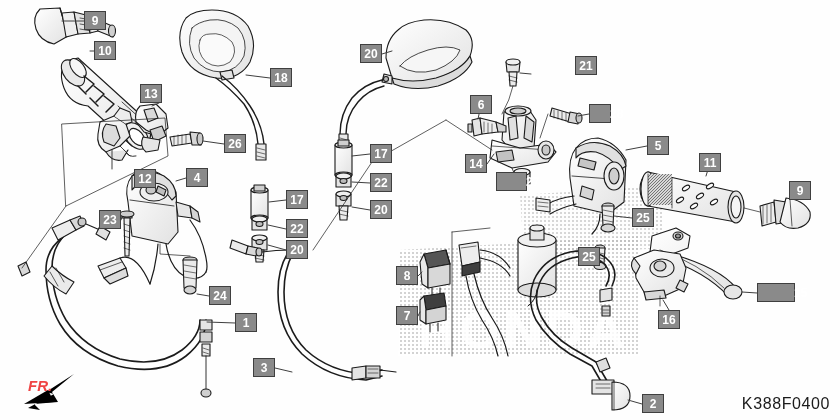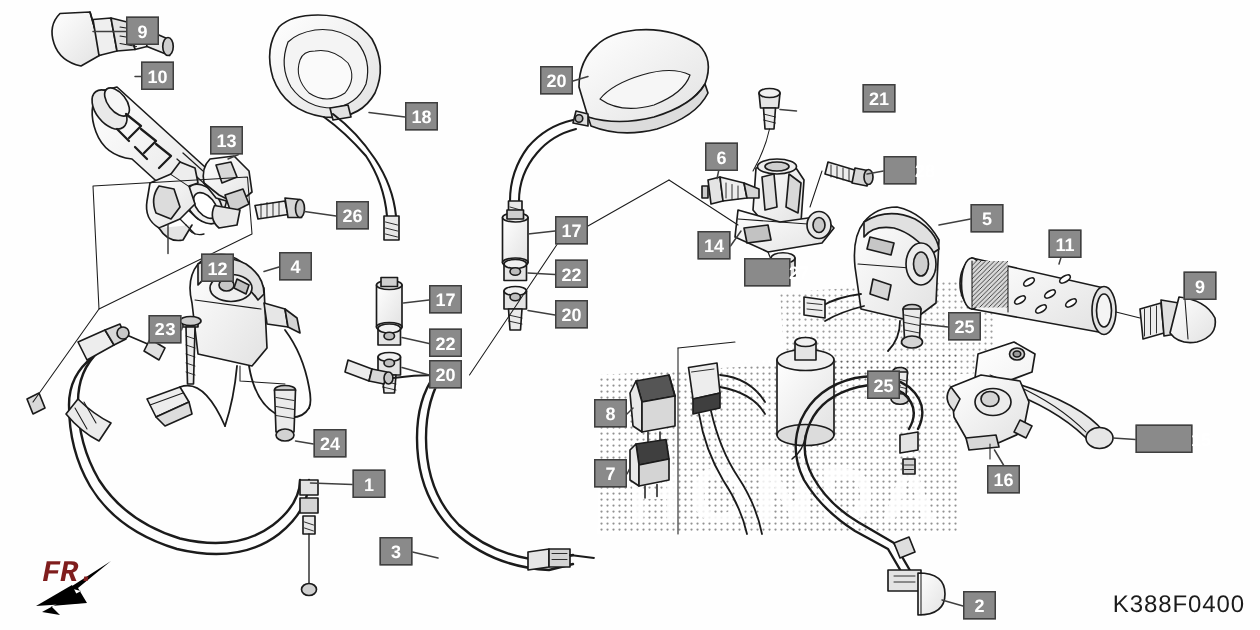--- a/index.html
+++ b/index.html
@@ -45,25 +45,25 @@
     font-family: "Liberation Sans", sans-serif;
     font-size: 16px;
     color: #1b1b1b;
     letter-spacing: 0.6px;
     z-index: 50;
   }
   #frlabel {
     position: absolute;
     left: 28px;
     bottom: 26px;
-    font-family: Liberation Mono, monospace;
-    font-size: 20px;
+    font-family: Liberation Sans, sans-serif;
+    font-size: 15px;
     font-weight: bold;
     font-style: italic;
-    color: #7f1d1d;
+    color: #ef4444;
     z-index: 50;
   }
 </style>
 </head>
 <body>
 
 <div id="sheet">
 
   <svg id="art" viewBox="0 0 840 420" xmlns="http://www.w3.org/2000/svg">
     <defs>
@@ -520,21 +520,21 @@
   <div class="callout" style="left:101px; top:169px;margin-left:33px;">12</div>
   <div class="callout" style="left:186px; top:168px;">4</div>
   <div class="callout" style="left:370px; top:144px;">17</div>
   <div class="callout" style="left:370px; top:173px;">22</div>
   <div class="callout" style="left:370px; top:200px;">20</div>
   <div class="callout" style="left:465px; top:154px;">14</div>
   <div class="callout" style="left:496px; top:172px;padding-left:29px;">27</div>
   <div class="callout" style="left:286px; top:190px;">17</div>
   <div class="callout" style="left:286px; top:219px;">22</div>
   <div class="callout" style="left:286px; top:240px;">20</div>
-  <div class="callout" style="left:99px;  top:210px;font-family:Liberation Mono, monospace;">23</div>
+  <div class="callout" style="left:99px;  top:210px;">23</div>
   <div class="callout" style="left:632px; top:208px;">25</div>
   <div class="callout" style="left:578px; top:247px;">25</div>
   <div class="callout" style="left:396px; top:266px;">8</div>
   <div class="callout" style="left:396px; top:306px;">7</div>
   <div class="callout" style="left:209px; top:286px;">24</div>
   <div class="callout" style="left:757px; top:283px;padding-left:36px;">15</div>
   <div class="callout" style="left:658px; top:310px;">16</div>
   <div class="callout" style="left:235px; top:313px;">1</div>
   <div class="callout" style="left:253px; top:358px;">3</div>
   <div class="callout" style="left:642px; top:394px;">2</div>

